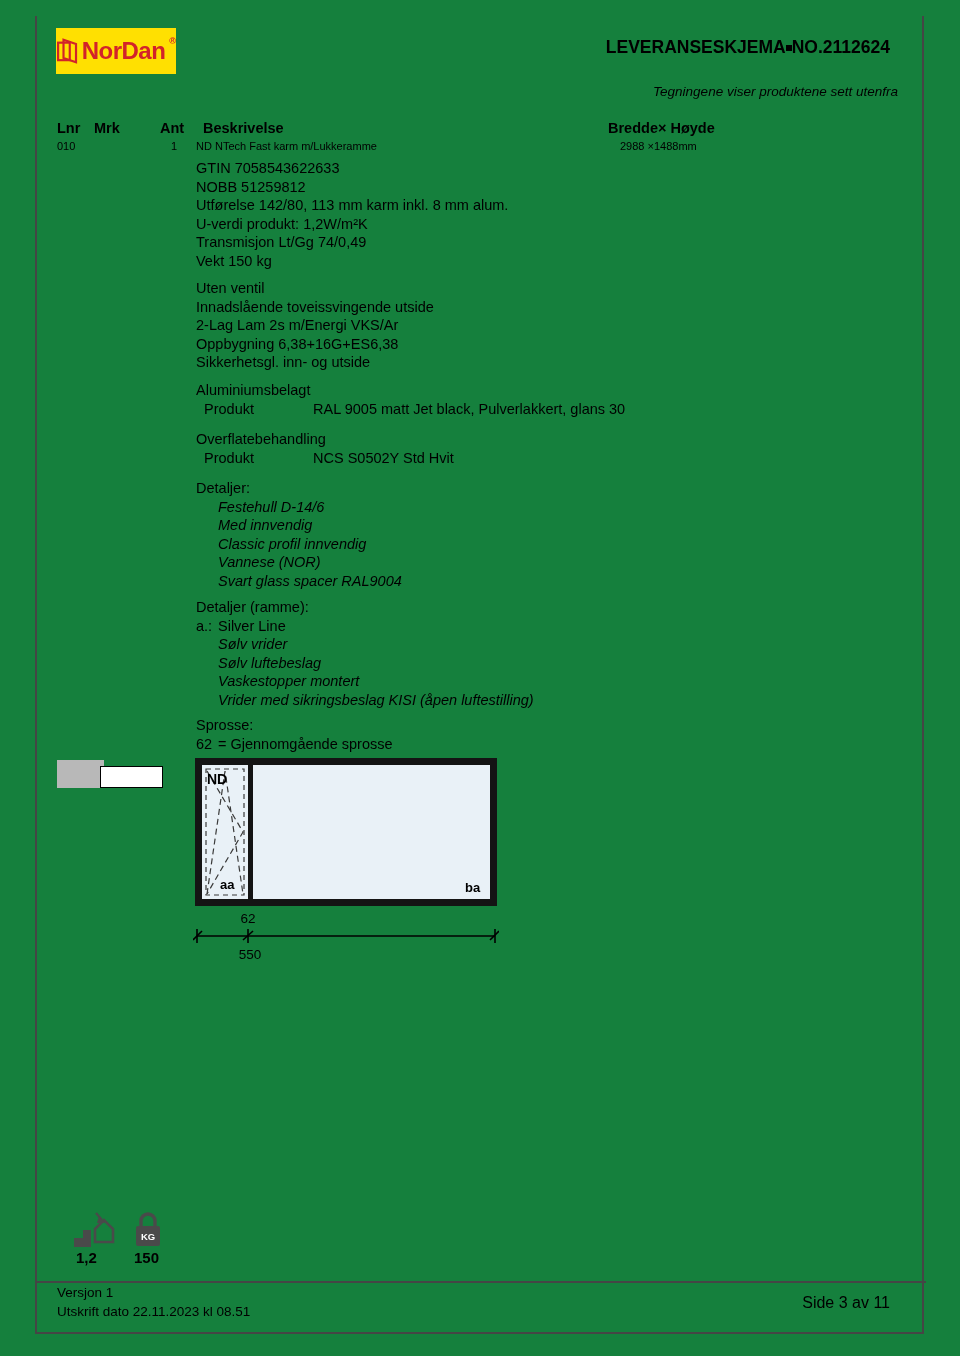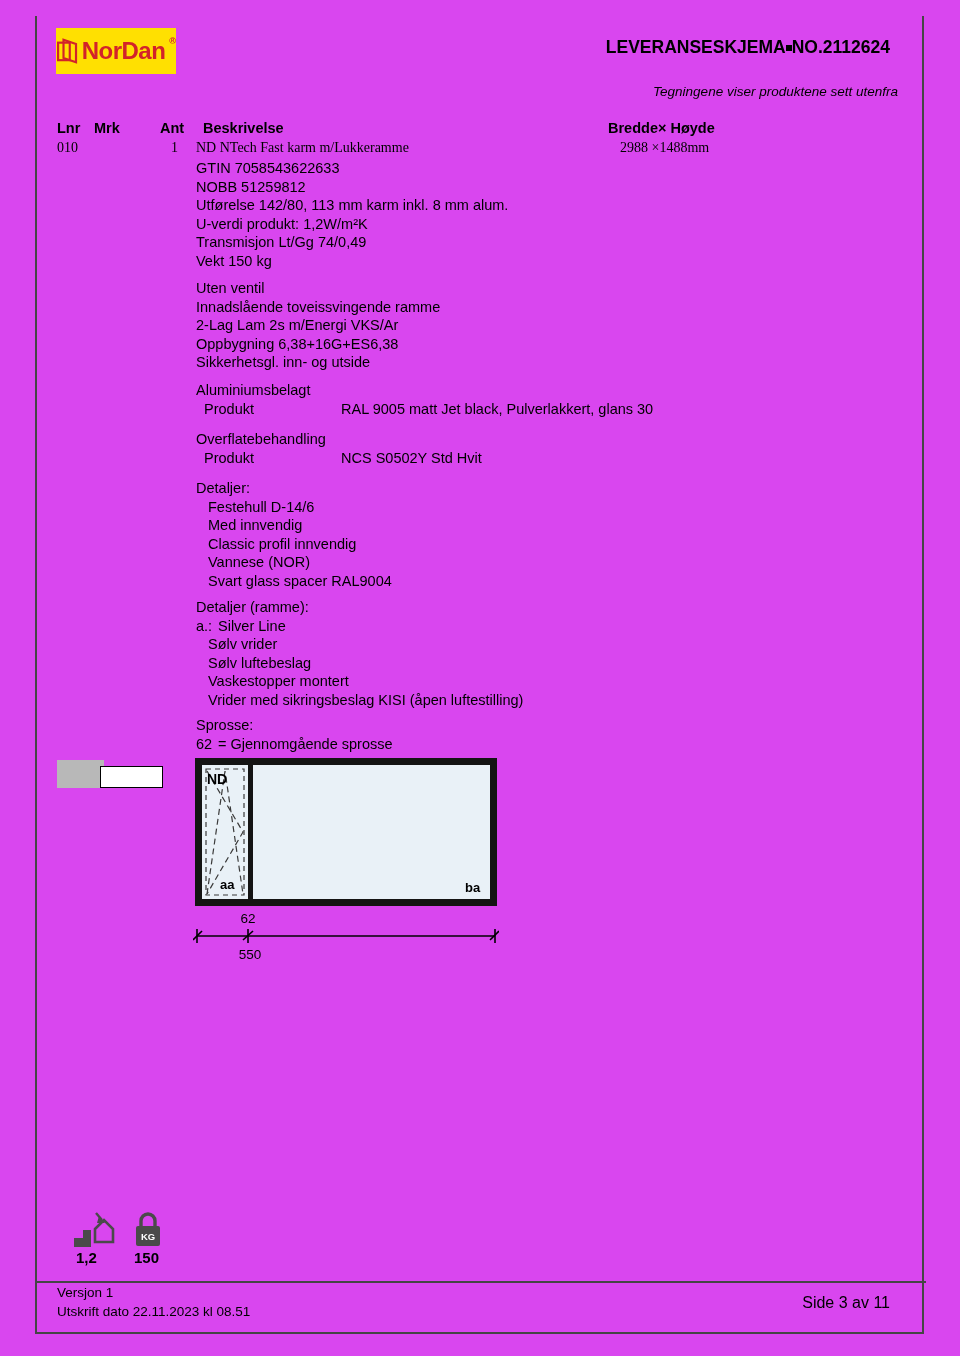--- a/index.html
+++ b/index.html
@@ -1,18 +1,18 @@
 <!DOCTYPE html>
 <html><head>
 <meta charset="utf-8">
 <style>
   * { margin:0; padding:0; box-sizing:border-box; }
   body { background:#e8e8e8; font-family:"Liberation Sans", sans-serif; }
   .page {
-    position:relative; width:960px; height:1356px; background:#d946ef;
+    position:relative; width:960px; height:1356px; background:#15803d;
     margin:0 auto; overflow:hidden; color:#000;
     font-family:"Liberation Sans", sans-serif; font-size:14.5px;
   }
   .doc-frame {
     position:absolute; left:35px; top:16px; width:889px; height:1318px;
     border-left:2px solid #454545; border-right:2px solid #454545; border-bottom:2px solid #454545;
     pointer-events:none;
   }
   .footer-sep { position:absolute; left:35px; top:1281px; width:891px; border-top:2px solid #454545; }
 
@@ -25,27 +25,27 @@
   .logo-reg { font-size:9px; color:#d2232a; font-weight:bold; align-self:flex-start; margin-top:8px; }
   .doc-title {
     position:absolute; top:37px; right:70px; font-size:17.5px; font-weight:bold;
     display:flex; align-items:center; white-space:nowrap;
   }
   .title-sep { display:inline-block; width:6px; height:6px; background:#000; }
   .subtitle { position:absolute; top:84px; right:62px; font-style:italic; font-size:13.5px; }
 
   
   .th { position:absolute; top:120px; font-weight:bold; font-size:14.5px; white-space:nowrap; }
-  .cell { position:absolute; top:140px; font-size:14px; white-space:nowrap;font-family:Liberation Serif, serif; }
+  .cell { position:absolute; top:140px; font-size:11px; white-space:nowrap; }
 
   
   .desc { position:absolute; left:196px; font-size:14.5px; line-height:18.5px; white-space:nowrap; }
-  .prod-row { display:flex; padding-left:8px;gap:28px; }
+  .prod-row { display:flex; padding-left:8px; }
   .prod-label { width:109px; flex:0 0 109px; }
-  .indent { margin-left:12px; }
+  .indent { margin-left:22px;font-style:italic; }
   .prefix { display:inline-block; width:22px; }
 
   
   .legend-gray { position:absolute; left:57px; top:760px; width:47px; height:28px; background:#b8b8b8; }
   .legend-white { position:absolute; left:100px; top:766px; width:63px; height:22px; background:#fff; border:1.5px solid #000; }
   .window-svg { position:absolute; left:195px; top:758px; }
   .dim-svg { position:absolute; left:193px; top:908px; }
   svg text { font-family:"Liberation Sans", sans-serif; }
 
   
@@ -97,21 +97,21 @@
     <div>GTIN 7058543622633</div>
     <div>NOBB 51259812</div>
     <div>Utførelse 142/80, 113 mm karm inkl. 8 mm alum.</div>
     <div>U-verdi produkt: 1,2W/m²K</div>
     <div>Transmisjon Lt/Gg 74/0,49</div>
     <div>Vekt 150 kg</div>
   </div>
 
   <div class="desc" style="top:279px">
     <div>Uten ventil</div>
-    <div>Innadslående toveissvingende ramme</div>
+    <div>Innadslående toveissvingende utside</div>
     <div>2-Lag Lam 2s m/Energi VKS/Ar</div>
     <div>Oppbygning 6,38+16G+ES6,38</div>
     <div>Sikkerhetsgl. inn- og utside</div>
   </div>
 
   <div class="desc" style="top:381px">
     <div>Aluminiumsbelagt</div>
     <div class="prod-row">
       <span class="prod-label">Produkt</span>
       <span>RAL 9005 matt Jet black, Pulverlakkert, glans 30</span>

